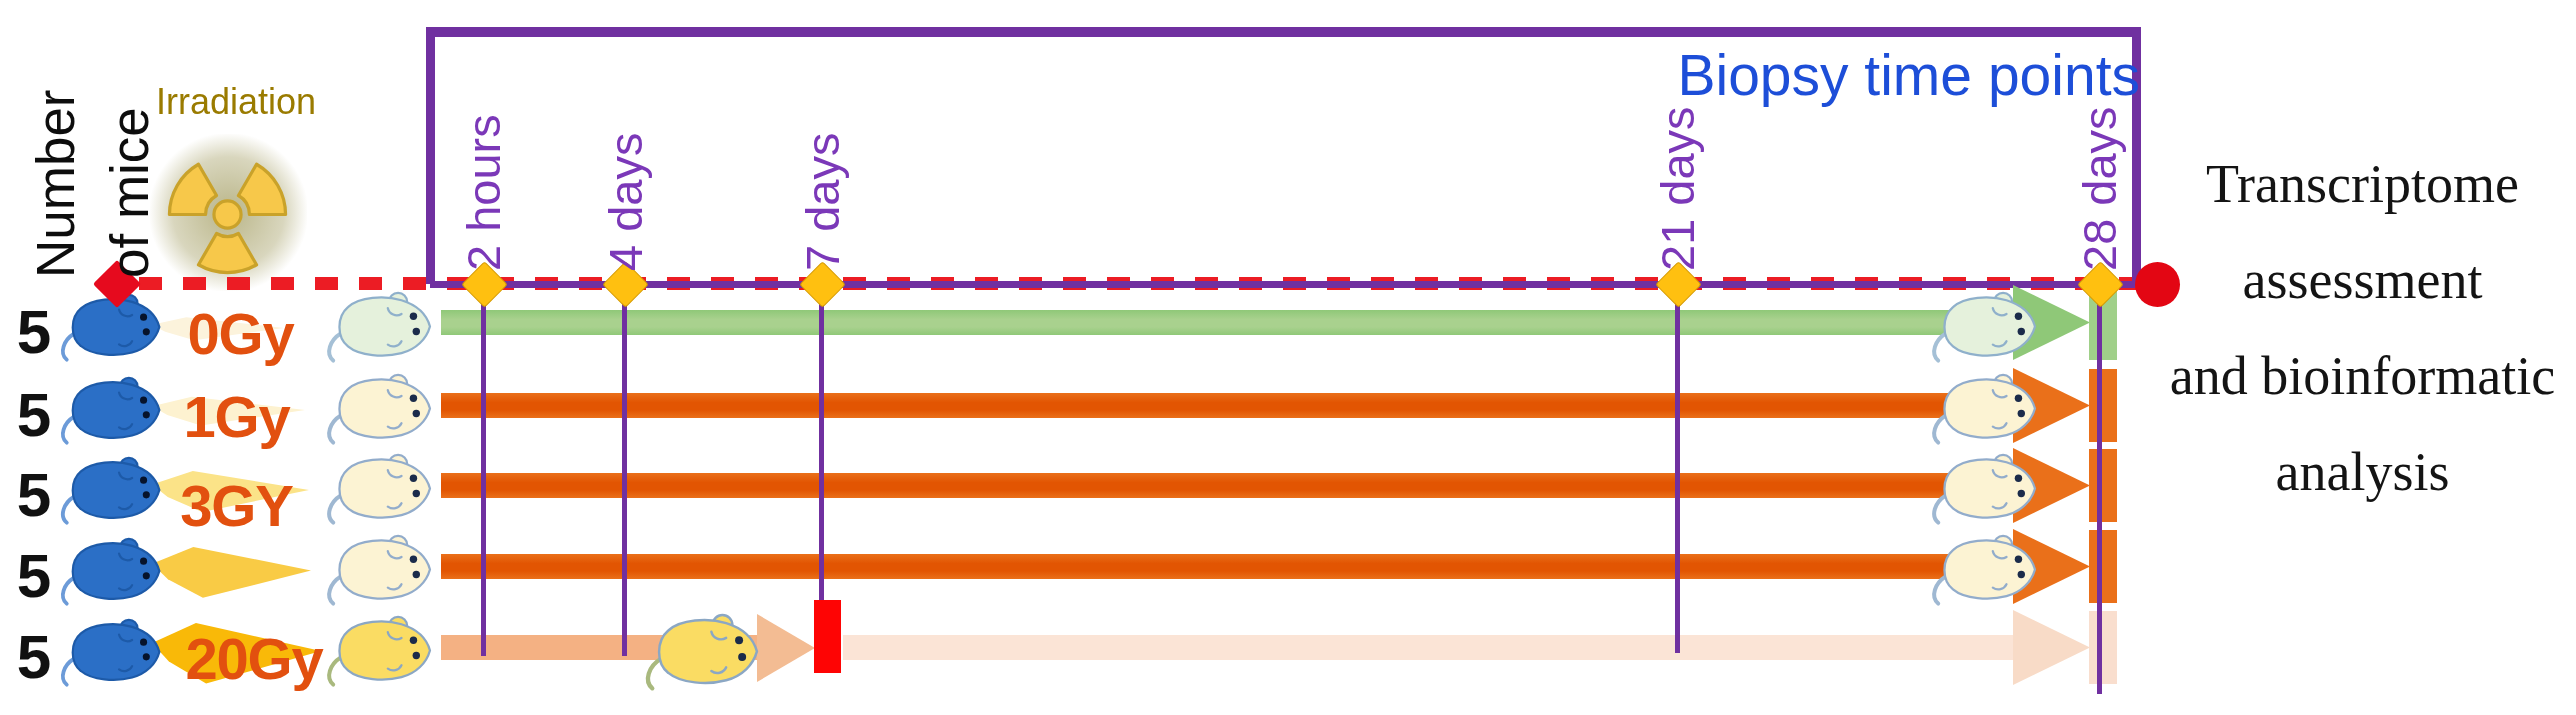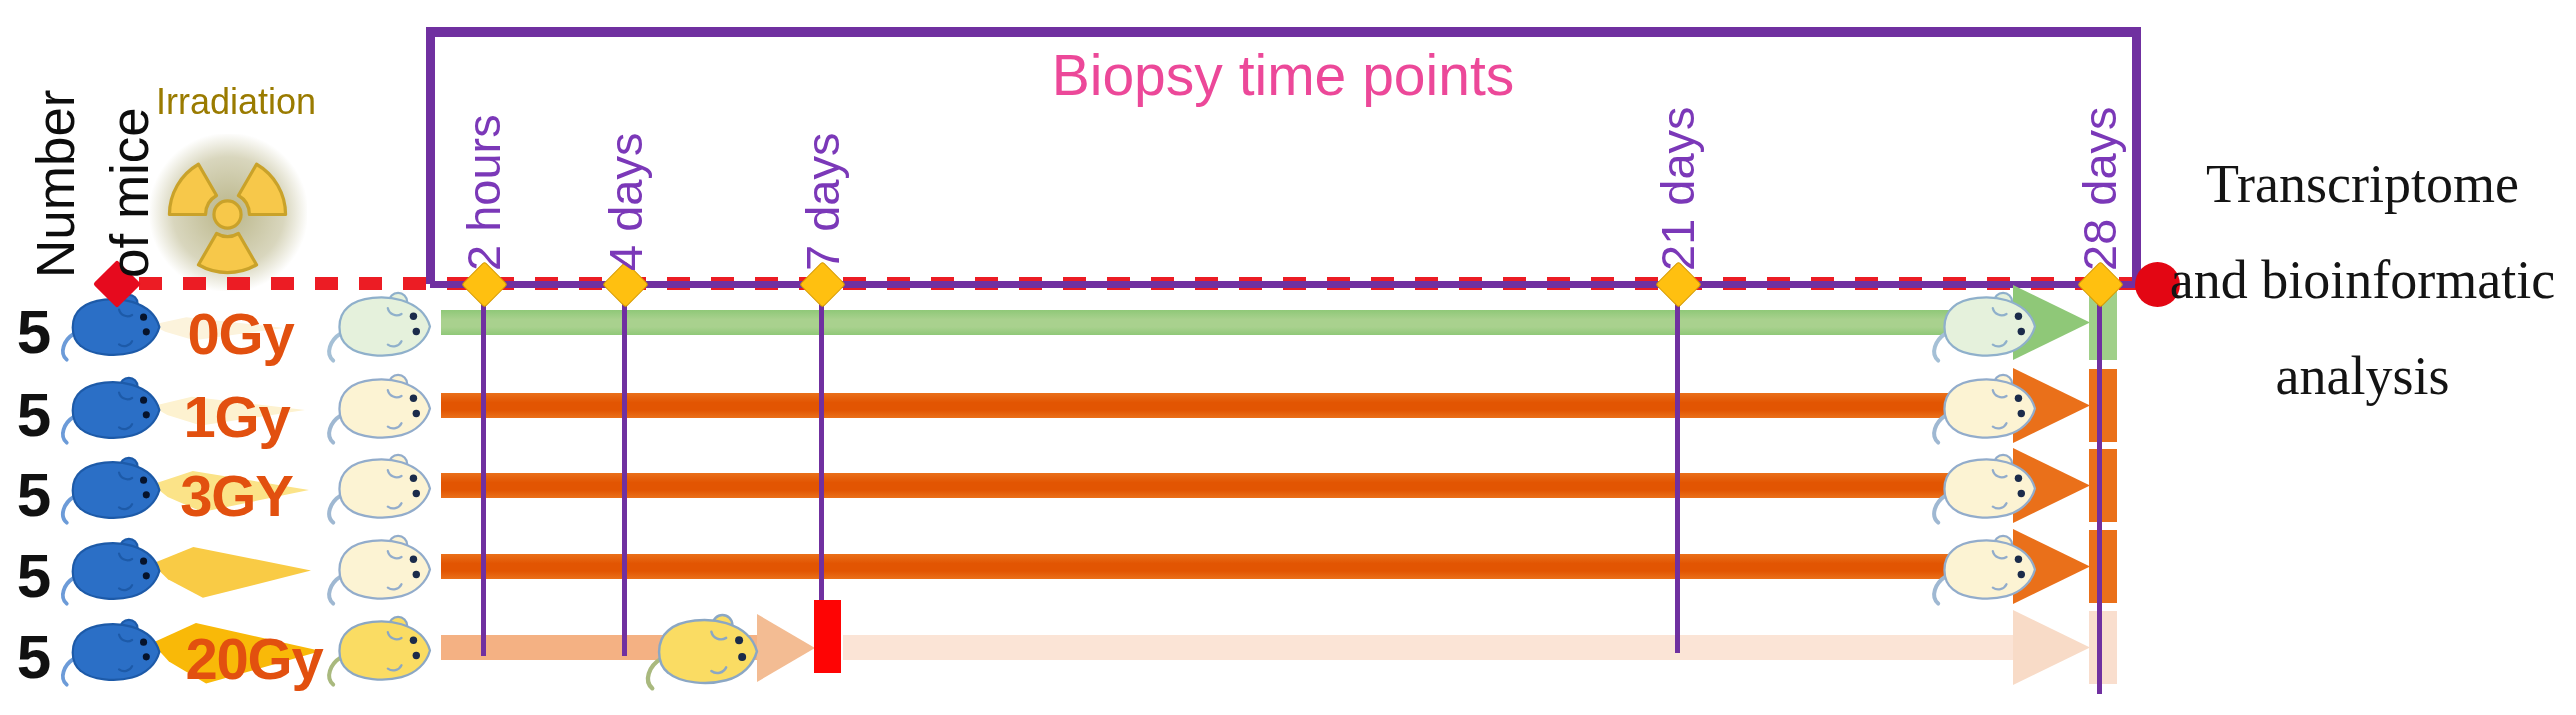--- a/index.html
+++ b/index.html
@@ -8,21 +8,21 @@
   .abs{position:absolute;}
   
   .dotline{height:13.3px;background:repeating-linear-gradient(90deg,#EC1C24 0 23px,rgba(0,0,0,0) 23px 44px);z-index:2;}
   .purple-overlay{height:7.3px;background:#7030A0;z-index:3;}
   .bracket-bar{background:#7030A0;z-index:3;}
   
   .tp-line{width:5.4px;background:#7030A0;z-index:5;}
   .tp-diamond{width:31px;height:31px;background:#FFC010;border:1.8px solid #D79B00;transform:rotate(45deg);z-index:7;border-radius:3px;}
   .tp-label{transform:rotate(-90deg);transform-origin:left top;white-space:nowrap;
             font-size:47px;line-height:51px;color:#7B38B8;z-index:8;font-weight:500;}
-  .fig-title{font-size:57px;color:#ec4899;text-align:center;z-index:8;font-weight:500;}
+  .fig-title{font-size:57px;color:#1d4ed8;text-align:right;z-index:8;font-weight:500;}
   
   .shaft{z-index:4;}
   .vrect{width:28px;z-index:4;}
   .head{z-index:4;clip-path:polygon(0 0,100% 50%,0 100%);}
   .beam{z-index:4;clip-path:polygon(0 35%,26% 8%,100% 46%,32% 90%,10% 60%);}
   .count{font-size:62px;font-weight:600;color:#111;text-align:center;z-index:8;}
   .dose{font-size:58px;font-weight:800;color:#E2500F;text-align:center;z-index:8;letter-spacing:-1.2px;}
   .mouse{z-index:6;}
   .redrect{background:#FE0404;z-index:6;}
   .start-diamond{width:34px;height:34px;background:#E60A1E;transform:rotate(45deg);z-index:7;border-radius:2.4px;}
@@ -53,20 +53,21 @@
       <path d="M33 50 L5 50 A45 45 0 0 1 27.5 11.03 L41.5 35.28 A17 17 0 0 0 33 50 Z"></path>
       <path d="M58.5 35.28 L72.5 11.03 A45 45 0 0 1 95 50 L67 50 A17 17 0 0 0 58.5 35.28 Z"></path>
       <circle cx="50" cy="50" r="10.5"></circle>
     </g>
   </svg>
 
   <div class="abs fig-title" style="left:426px;top:42px;width:1714px;">Biopsy time points</div>
 
   <div class="abs" style="left:2149px;top:136px;width:427px;z-index:8;font-family:Liberation Serif, serif;">
     <div class="right-line">Transcriptome</div>
+    <div class="right-line">assessment</div>
     <div class="right-line">and bioinformatic</div>
     <div class="right-line">analysis</div>
   </div>
 <div class="abs dotline" style="left: 139px; top: 277px; width: 2004px;"></div>
     <div class="abs purple-overlay" style="left: 430px; top: 281px; width: 1705px;"></div>
     <div class="abs bracket-bar" style="left: 426px; top: 27px; width: 1714px; height: 9.7px;"></div>
     <div class="abs bracket-bar" style="left: 426px; top: 27px; width: 8.5px; height: 257px;"></div>
     <div class="abs bracket-bar" style="left: 2132px; top: 27px; width: 8.5px; height: 257px;"></div>
     <div class="abs start-diamond" style="left: 100px; top: 267px;"></div>
     <div class="abs end-circle" style="left: 2135px; top: 262px;"></div>
@@ -155,21 +156,21 @@
     <div class="abs mouse" style="left: 58px; top: 455px; width: 109px; height: 71px;"><svg viewBox="0 0 200 130" width="109" height="71">
       <path d="M30,76 C10,88 2,112 16,124" fill="none" stroke="#6C9BD8" stroke-width="7" stroke-linecap="round"></path>
       <circle cx="130" cy="21" r="16" fill="#2B6FC6" stroke="#1D5AA8" stroke-width="4"></circle>
       <path d="M186,64 C180,42 162,26 136,18 C106,9 62,12 42,30 C22,47 22,83 42,99 C62,116 106,119 136,111 C162,104 180,86 186,64 Z" fill="#2B6FC6" stroke="#1D5AA8" stroke-width="4"></path>
       <path d="M112,32 a16,16 0 0 0 24,10" fill="none" stroke="#1D5AA8" stroke-width="4" stroke-linecap="round"></path>
       <path d="M112,96 a16,16 0 0 0 24,-6" fill="none" stroke="#1D5AA8" stroke-width="4" stroke-linecap="round"></path>
       <circle cx="157" cy="46" r="6.5" fill="#06132B"></circle>
       <circle cx="162" cy="73" r="6.5" fill="#06132B"></circle>
     </svg></div>
     <div class="abs beam" style="left: 152px; top: 467px; width: 157px; height: 50px; background: rgb(251, 227, 136);"></div>
-    <div class="abs dose" style="left: 158px; top: 462px; width: 157px;">3GY</div>
+    <div class="abs dose" style="left: 158px; top: 472px; width: 157px;">3GY</div>
     <div class="abs mouse" style="left: 324px; top: 452px; width: 114px; height: 74px;"><svg viewBox="0 0 200 130" width="114" height="74">
       <path d="M30,76 C10,88 2,112 16,124" fill="none" stroke="#9FB8D2" stroke-width="7" stroke-linecap="round"></path>
       <circle cx="130" cy="21" r="16" fill="#FCF3D3" stroke="#92ACCB" stroke-width="4"></circle>
       <path d="M186,64 C180,42 162,26 136,18 C106,9 62,12 42,30 C22,47 22,83 42,99 C62,116 106,119 136,111 C162,104 180,86 186,64 Z" fill="#FCF3D3" stroke="#92ACCB" stroke-width="4"></path>
       <path d="M112,32 a16,16 0 0 0 24,10" fill="none" stroke="#92ACCB" stroke-width="4" stroke-linecap="round"></path>
       <path d="M112,96 a16,16 0 0 0 24,-6" fill="none" stroke="#92ACCB" stroke-width="4" stroke-linecap="round"></path>
       <circle cx="157" cy="46" r="6.5" fill="#1B2B4A"></circle>
       <circle cx="162" cy="73" r="6.5" fill="#1B2B4A"></circle>
     </svg></div>
     <div class="abs shaft" style="left: 441px; top: 473px; width: 1577px; height: 25.4px; background: linear-gradient(rgb(234, 112, 26), rgb(226, 85, 2) 38%, rgb(226, 85, 2) 68%, rgb(234, 112, 26));"></div>

